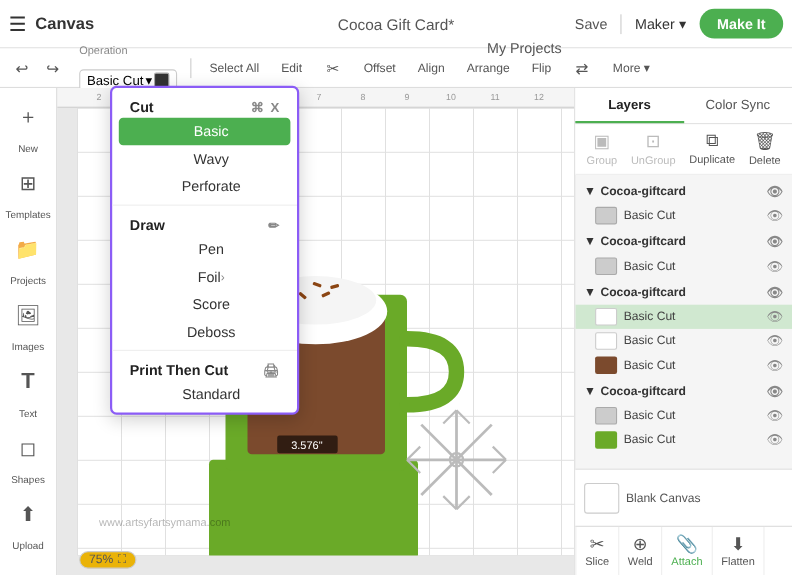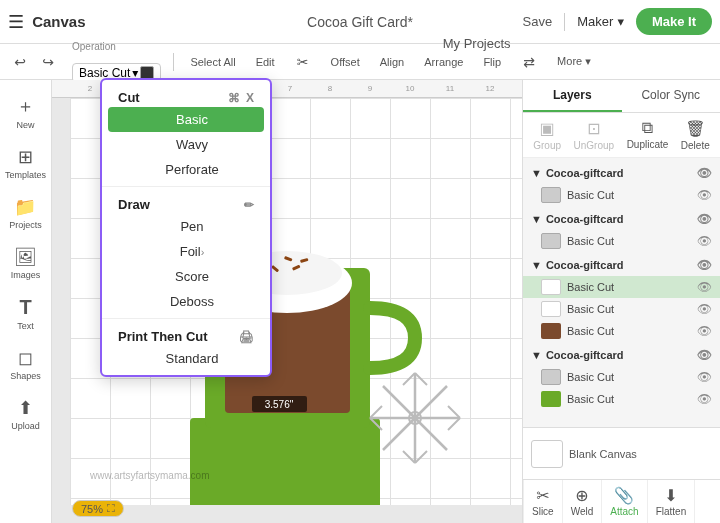--- a/index.html
+++ b/index.html
@@ -26,21 +26,21 @@
     .toolbar-btn { font-size: 11px; color: #555; cursor: pointer; padding: 2px 4px; }
     .toolbar-icon-btn { width: 24px; height: 24px; display: flex; align-items: center; justify-content: center; cursor: pointer; color: #555; font-size: 14px; }
 
     
     .main-layout { display: flex; height: calc(523px - 80px); }
 
     
     .left-sidebar { width: 52px; background: #fff; border-right: 1px solid #ddd; display: flex; flex-direction: column; align-items: center; padding-top: 8px; gap: 4px; }
     .sidebar-item { display: flex; flex-direction: column; align-items: center; padding: 6px 4px; cursor: pointer; border-radius: 6px; width: 46px; }
     .sidebar-item .s-icon { font-size: 18px; color: #555; }
-    .sidebar-item .s-label { font-size: 9px; color: #555; margin-top: 2px; }
+    .sidebar-item .s-label { font-size: 9px; color: #555; margin-top: 12px; }
 
     
     .canvas-area { flex: 1; background: #e8e8e8; position: relative; overflow: hidden; }
     .ruler-top { height: 18px; background: #f5f5f5; border-bottom: 1px solid #ccc; display: flex; align-items: center; padding-left: 18px; font-size: 9px; color: #888; }
     .canvas-content { position: absolute; top: 18px; left: 18px; right: 0; bottom: 18px; background: #d0d0d0; overflow: hidden; }
 
     
     .grid-canvas { position: absolute; top: 0; left: 0; right: 0; bottom: 0; background-color: #fff; background-image: linear-gradient(#e0e0e0 1px, transparent 1px), linear-gradient(90deg, #e0e0e0 1px, transparent 1px); background-size: 40px 40px; }
 
     

